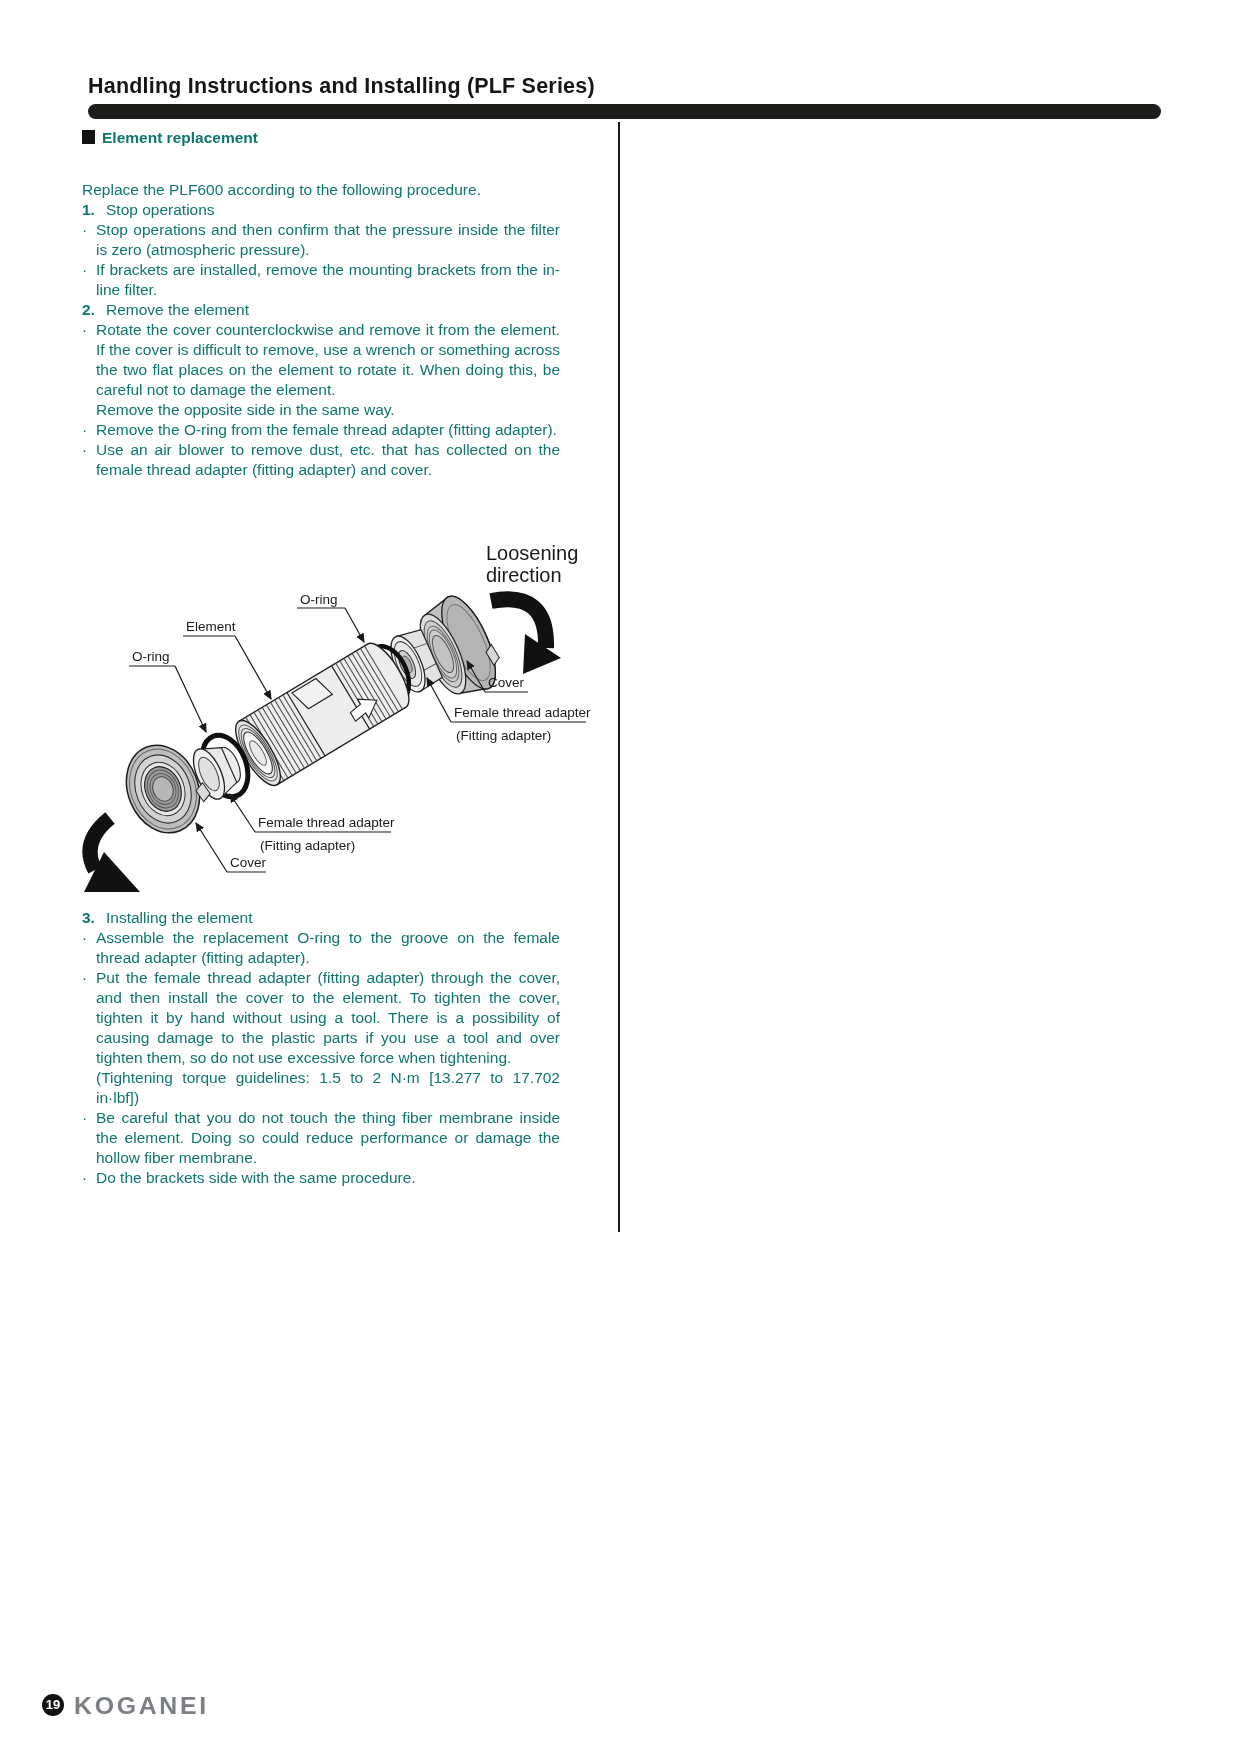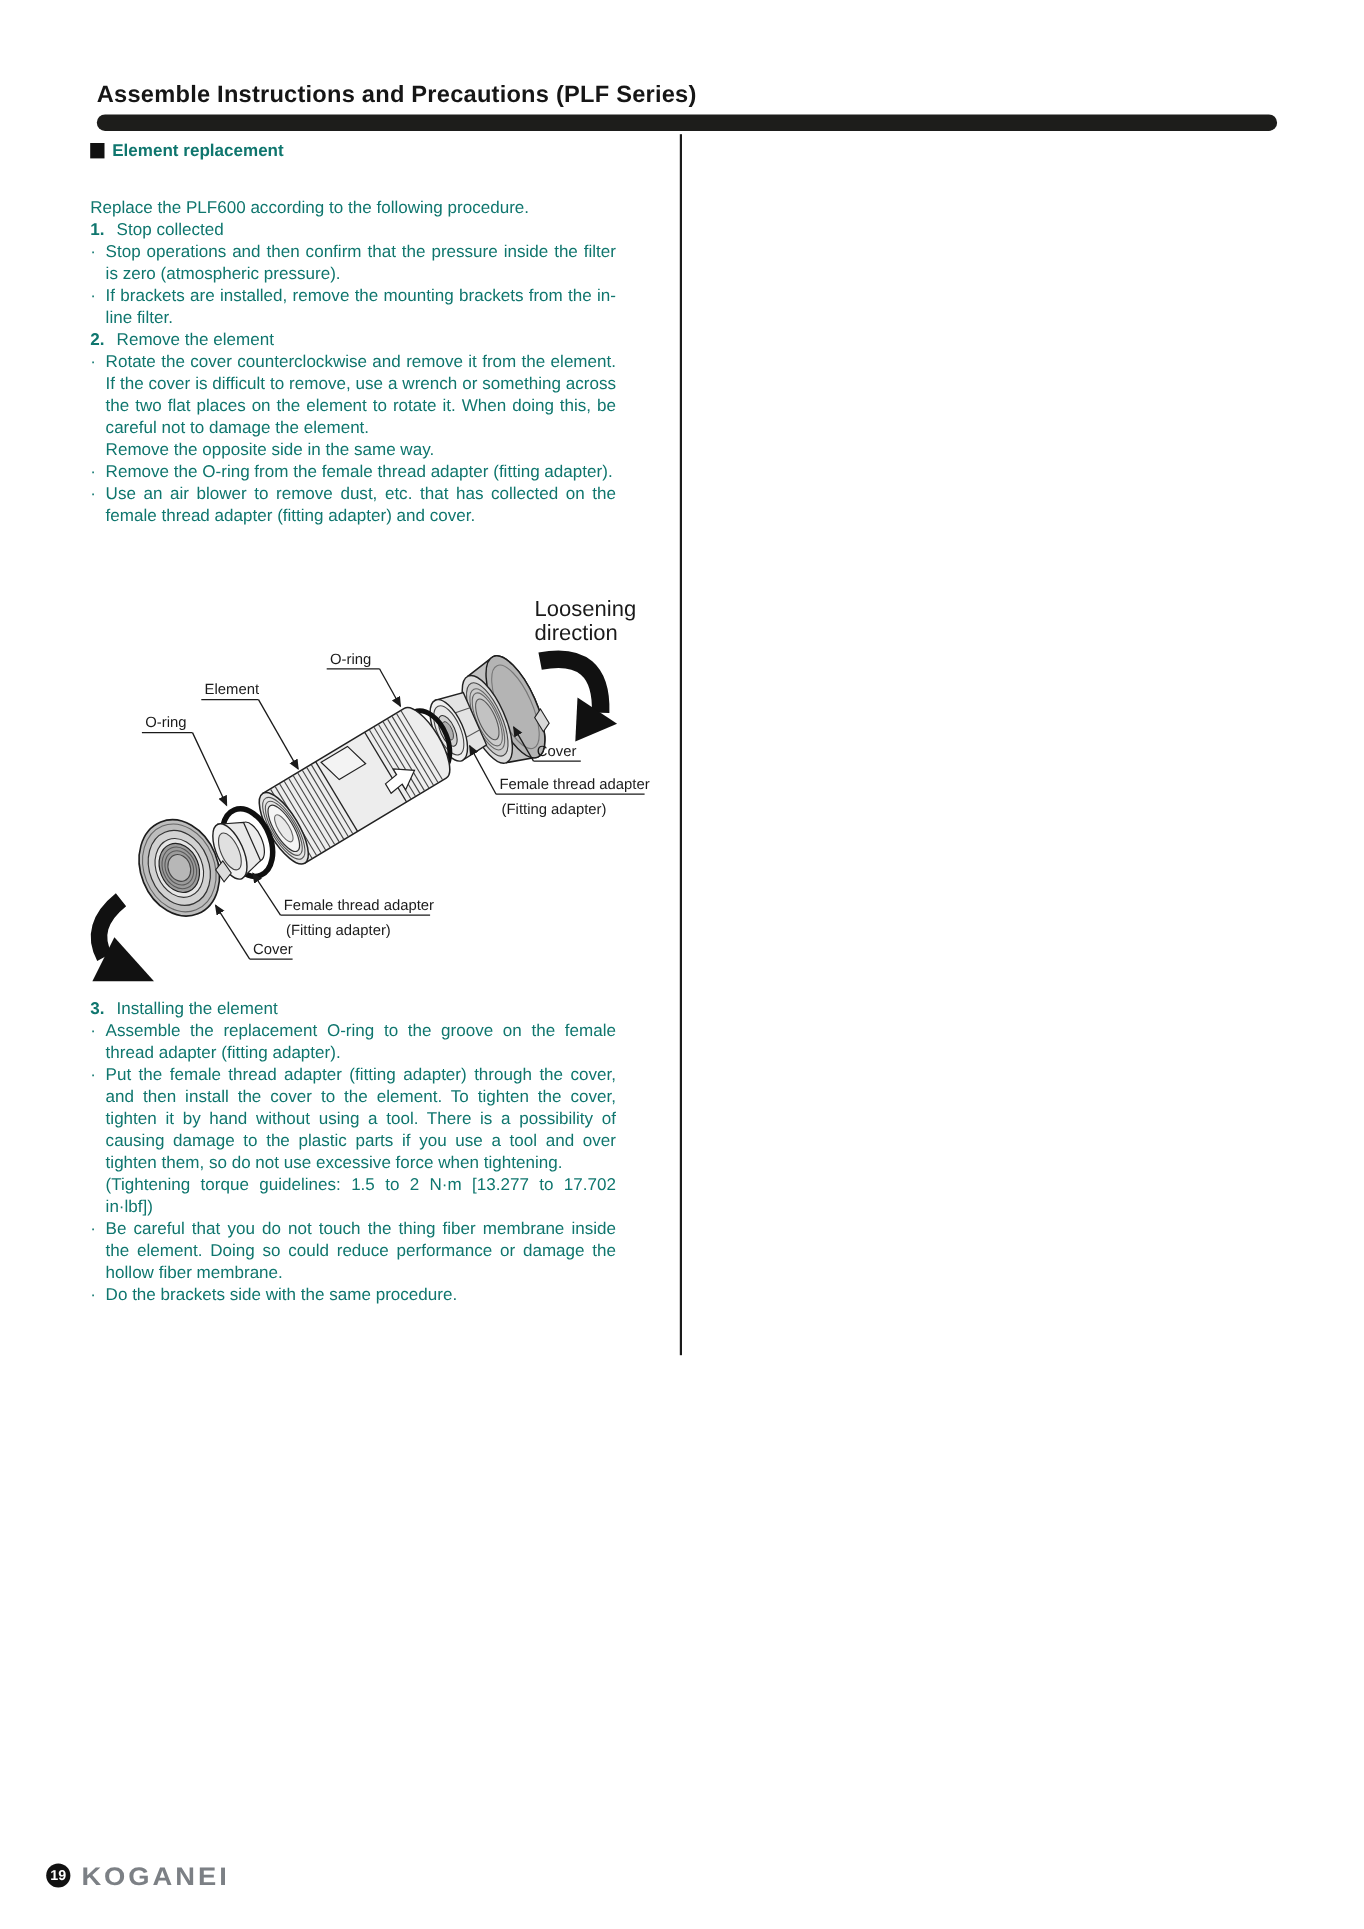--- a/index.html
+++ b/index.html
@@ -30,34 +30,34 @@
   svg text{font-family:"Liberation Sans", sans-serif;fill:#1a1a1a;}
 
   .page-circle{left:42px;top:1694px;width:22px;height:22px;border-radius:50%;background:#111;
                color:#fff;font-size:13px;font-weight:bold;text-align:center;line-height:22px;}
   .brand-logo{left:74px;top:1693px;font-size:23px;font-weight:bold;color:#7c8085;
               letter-spacing:2.5px;transform:scaleX(1.08);transform-origin:left center;white-space:nowrap;}
 </style>
 </head>
 <body>
 
-<div class="abs page-title">Assemble Instructions and Precautions (PLF Series)</div>
+<div class="abs page-title">Handling Instructions and Installing (PLF Series)</div>
 <div class="abs title-bar"></div>
 <div class="abs v-divider"></div>
 
 <div class="abs col colA">
   <div class="sec-head">
     <span class="sec-square"></span>
     <span>Element replacement</span>
   </div>
   <div>
       <div class="para">Replace the PLF600 according to the following procedure.</div>
       <div class="step">
         <span class="num">1.</span>
-        <span>Stop collected</span>
+        <span>Stop operations</span>
       </div>
       <div class="bullet">
         <span class="dot">·</span>
         <span class="btext">Stop operations and then confirm that the pressure inside the filter is zero (atmospheric pressure).</span>
       </div>
       <div class="bullet">
         <span class="dot">·</span>
         <span class="btext">If brackets are installed, remove the mounting brackets from the in-line filter.</span>
       </div>
       <div class="step">

